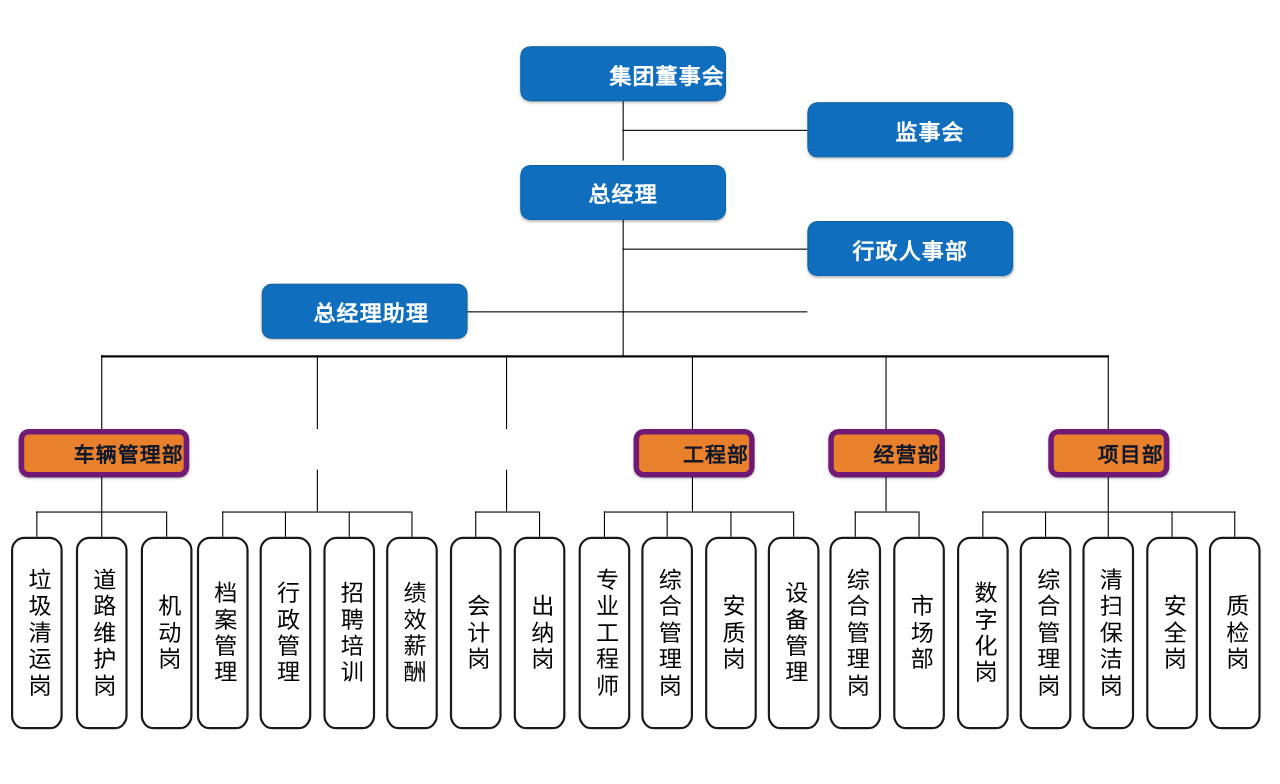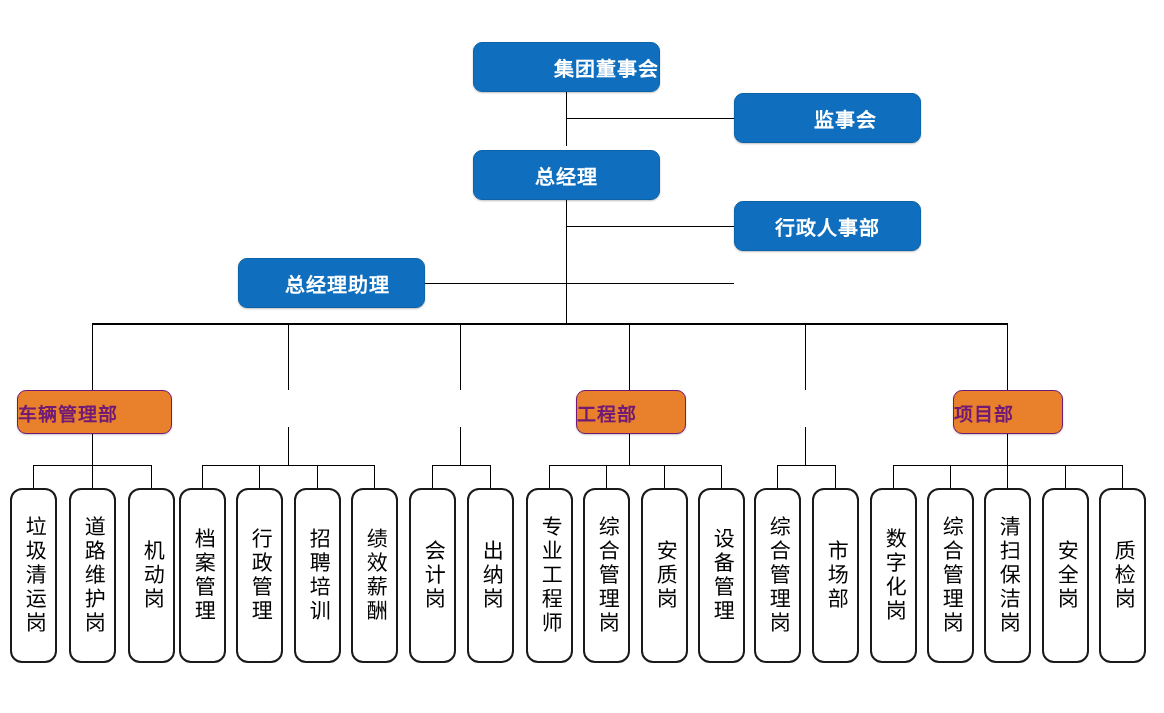--- a/index.html
+++ b/index.html
@@ -46,26 +46,26 @@
     z-index: 3;
     box-shadow: 0 1px 2px rgba(0,0,0,0.25);
     white-space: nowrap;
   }
 
   
   .node-orange {
     position: absolute;
     box-sizing: border-box;
     background: #E8802C;
-    border: 1px solid #701a75;
+    border: 5px solid #701a75;
     border-radius: 9px;
-    color: #701a75;
+    color: #0f172a;
     display: flex;
     align-items: center;
-    justify-content: flex-start;
+    justify-content: flex-end;
     font-size: 19px;
     font-weight: bold;
     letter-spacing: 1px;
     z-index: 3;
     box-shadow: 0 1px 2px rgba(0,0,0,0.22);
     white-space: nowrap;
   }
 
   
   .node-leaf {
@@ -180,20 +180,23 @@
   <div class="node-orange" style="left:17px; top:390px; width:155px; height:44px;">
     <span>车辆管理部</span>
   </div>
 
 
 
   <div class="node-orange" style="left:576px; top:390px; width:110px; height:44px;">
     <span>工程部</span>
   </div>
 
+  <div class="node-orange" style="left:753px; top:390px; width:106px; height:44px;">
+    <span>经营部</span>
+  </div>
 
   <div class="node-orange" style="left:953px; top:390px; width:110px; height:44px;">
     <span>项目部</span>
   </div>
 
   <div class="node-leaf" style="left:10px; top:488px; width:47px; height:175px;">
     <span class="vtext">垃圾清运岗</span>
   </div>
   <div class="node-leaf" style="left:69px; top:488px; width:47px; height:175px;">
     <span class="vtext">道路维护岗</span>

